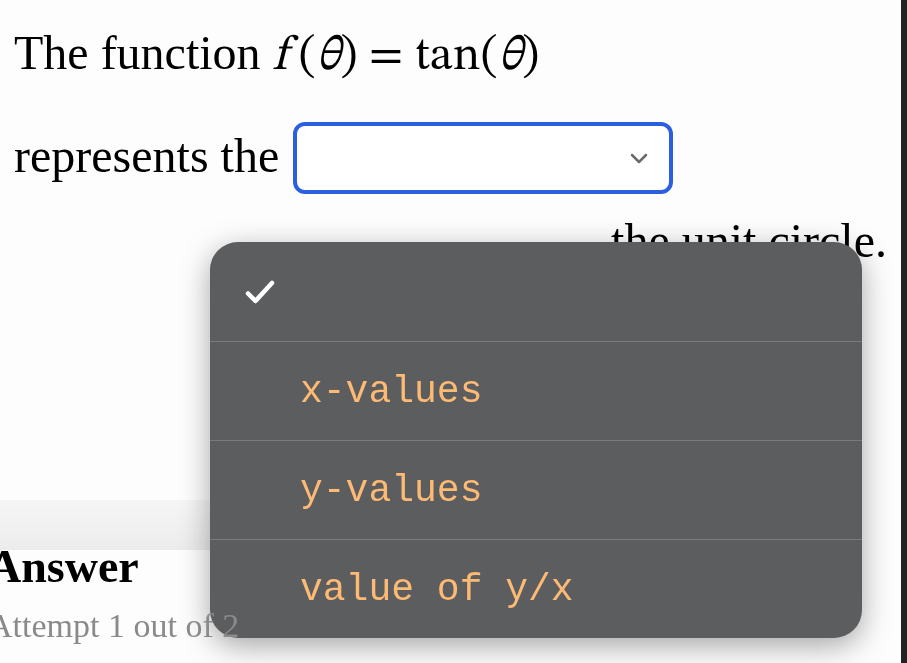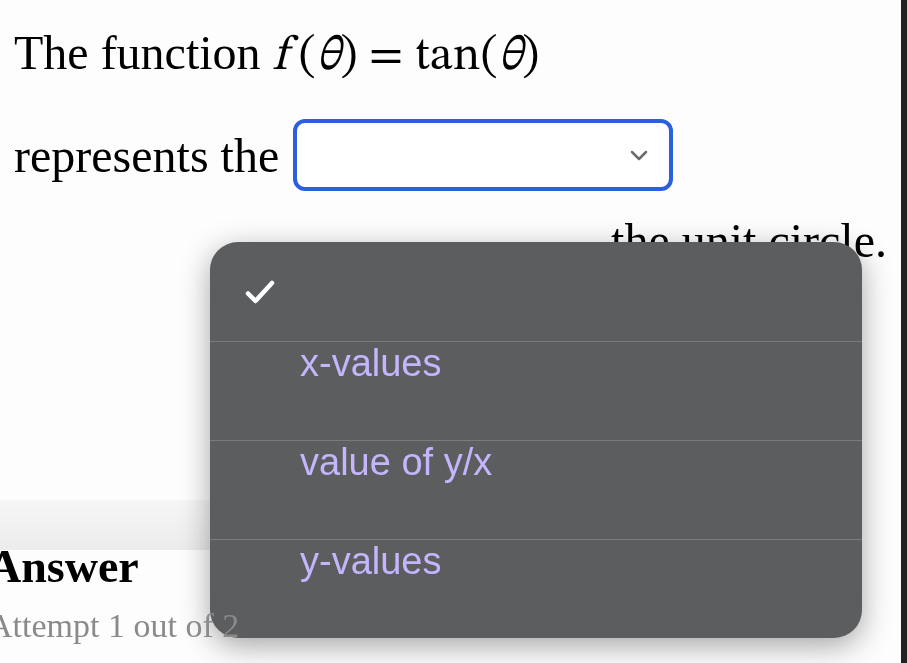--- a/index.html
+++ b/index.html
@@ -25,21 +25,21 @@
     white-space: nowrap;
   }
   .math {
     font-family: 'Cambria Math', 'STIX Two Math', Georgia, serif;
   }
   .math .f { font-style: italic; }
   .math .theta { font-style: italic; }
   .line2 {
     margin-top: 26px;
     display: flex;
-    align-items: flex-start;
+    align-items: flex-end;
     flex-wrap: wrap;
     gap: 14px 14px;
   }
   .select-box {
     display: inline-flex;
     align-items: center;
     justify-content: flex-end;
     width: 380px;
     height: 72px;
     border: 4px solid #2a5fe0;
@@ -78,26 +78,28 @@
     width: 652px;
     background: #5c5d5f;
     border-radius: 28px;
     box-shadow: 0 8px 30px rgba(0,0,0,0.35);
     overflow: hidden;
     font-family: -apple-system, 'Helvetica Neue', Arial, sans-serif;
   }
   .dd-item {
     height: 99px;
     display: flex;
+    align-items: center;
     padding: 0 40px 0 90px;
     font-size: 38px;
-    color: #c4b5fd;
+    color: #fdba74;
     border-top: 1px solid #7a7b7d;
     cursor: pointer;
     position: relative;
+    font-family: Liberation Mono, monospace;
   }
   .dd-item:first-child { border-top: none; }
   .dd-item.selected .check {
     position: absolute;
     left: 32px;
     top: 50%;
     transform: translateY(-50%);
     width: 36px; height: 36px;
   }
   .dd-item.selected .check svg { width: 100%; height: 100%; }
@@ -142,23 +144,23 @@
       <svg viewBox="0 0 24 24" fill="none" stroke="#ffffff" stroke-width="3" stroke-linecap="round" stroke-linejoin="round">
           <polyline points="4 13 9 18 20 6"></polyline>
         </svg>
     </span>
     <span></span>
   </div>
   <div class="dd-item">
     <span>x-values</span>
   </div>
   <div class="dd-item">
-    <span>value of y/x</span>
+    <span>y-values</span>
   </div>
   <div class="dd-item">
-    <span>y-values</span>
+    <span>value of y/x</span>
   </div>
 </div>
 
 <div class="answer-block">
   <div class="answer-heading">Answer</div>
   <div class="attempt">Attempt 1 out of 2</div>
 </div>
 
 </body></html>

